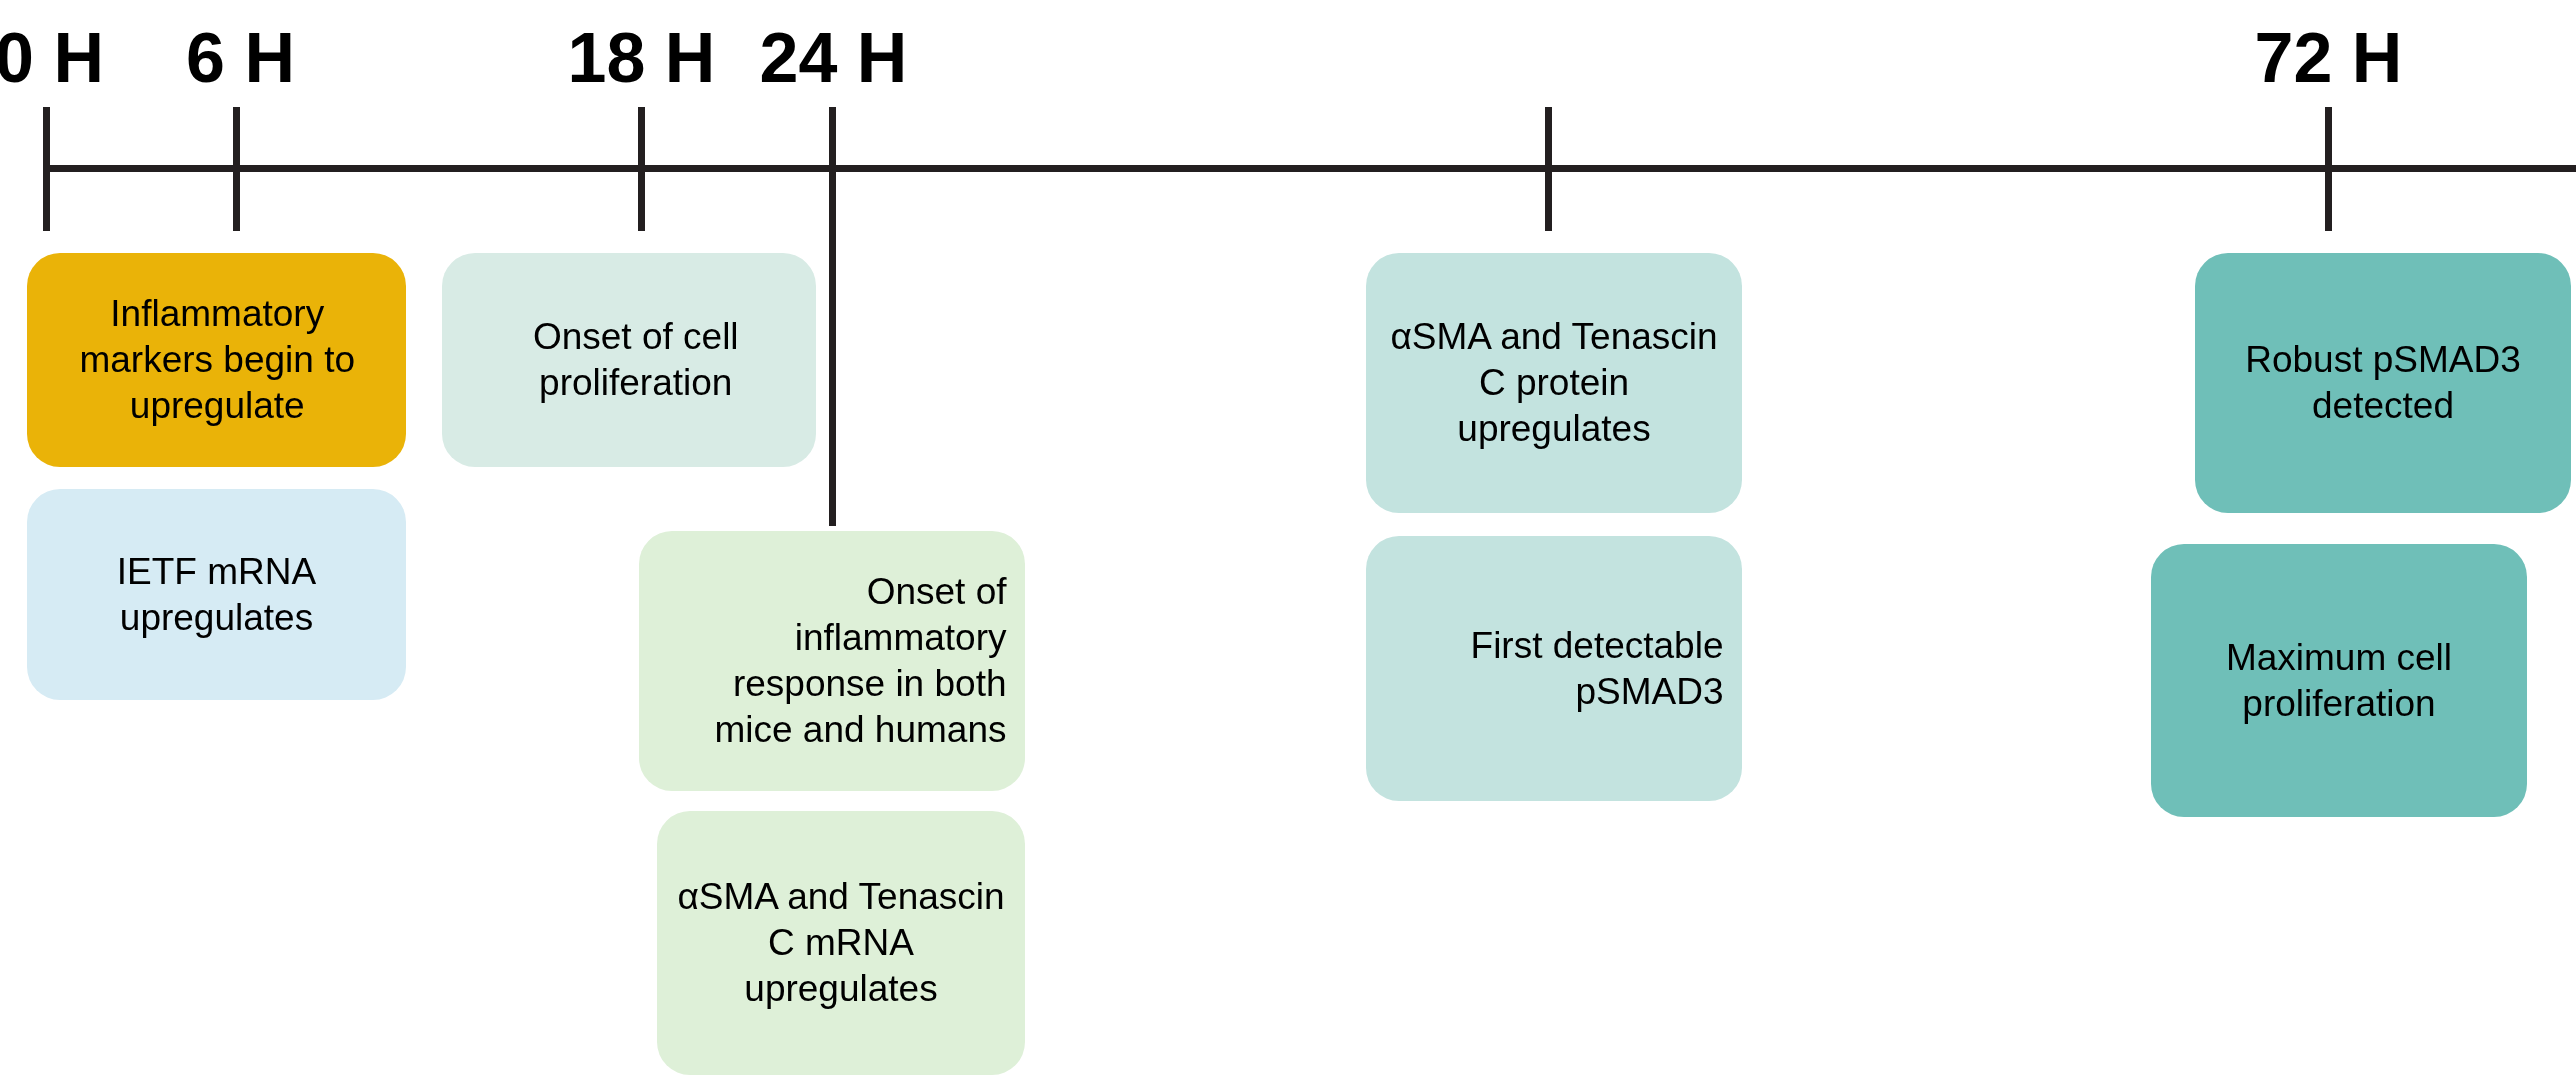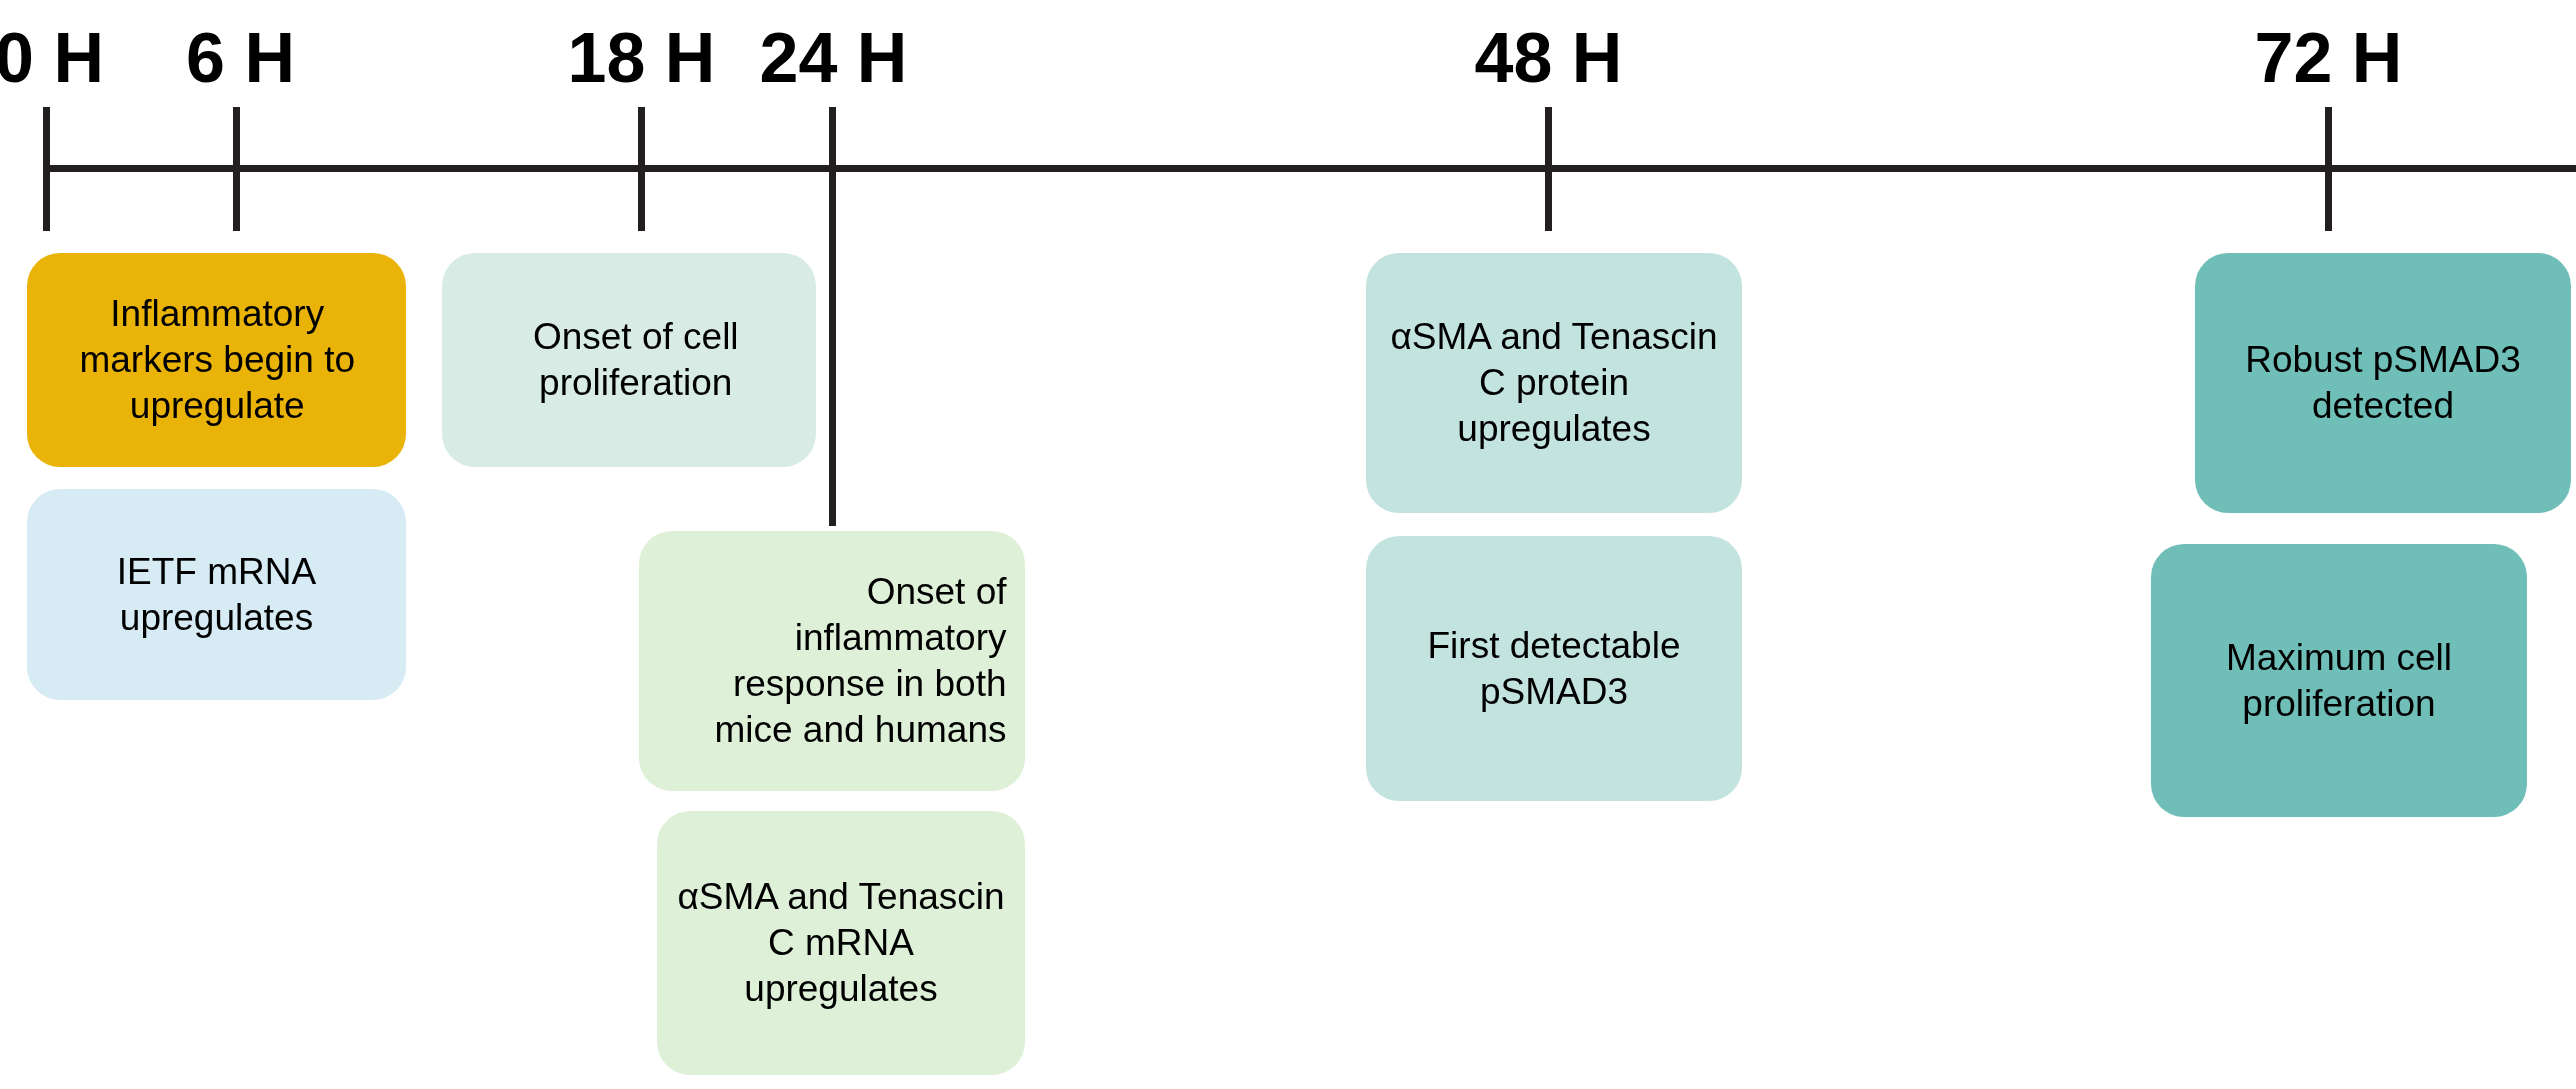--- a/index.html
+++ b/index.html
@@ -44,21 +44,21 @@
     text-align:center;
     font-size:37px;line-height:1.24;
     padding:10.3px 18.5px;box-sizing:border-box;
   }
   .box-a{left:27px;  top:253px;  width:379px; height:214px;}
   .box-b{left:27px;  top:489px;  width:379px; height:211px;}
   .box-c{left:442px; top:253px;  width:374px; height:214px;padding-left:32px;}
   .box-d{left:639px;top:531px; width:386px; height:260px;}
   .box-e{left:657px;top:811px; width:368px; height:264px;}
   .box-f{left:1366px;top:253px;  width:376px; height:260px;}
-  .box-g{left:1366px;top:536px; width:376px; height:265px;}
+  .box-g{left:1366px;top:536px; width:376px; height:265px;text-align:right;}
   .box-h{left:2151px;top:253px;  width:376px; height:260px;margin-left:44px;}
   .box-i{left:2151px;top:544px; width:376px; height:273px;}
 </style>
 </head>
 <body>
 
 <div class="canvas">
 
   <div class="axis" style="background-color: rgb(35, 31, 32);"></div>
 
@@ -66,21 +66,20 @@
   <div class="tick t1" style="background-color: rgb(35, 31, 32);"></div>
   <div class="tick t2" style="background-color: rgb(35, 31, 32);"></div>
   <div class="tick t3" style="background-color: rgb(35, 31, 32);"></div>
   <div class="tick t4" style="background-color: rgb(35, 31, 32);"></div>
   <div class="tick t5" style="background-color: rgb(35, 31, 32);"></div>
 
   <div class="hour-label h0">0 H</div>
   <div class="hour-label h1">6 H</div>
   <div class="hour-label h2">18 H</div>
   <div class="hour-label h3">24 H</div>
-  <div class="hour-label h4">48 H</div>
   <div class="hour-label h5">72 H</div>
 
   <div class="event-box box-a" style="background-color: #eab308; padding-left: 20px;">
     <span>Inflammatory markers begin to upregulate</span>
   </div>
   <div class="event-box box-b" style="background-color: rgb(214, 235, 244);">
     <span>IETF mRNA upregulates</span>
   </div>
   <div class="event-box box-c" style="background-color: rgb(216, 235, 229);">
     <span>Onset of cell proliferation</span>

